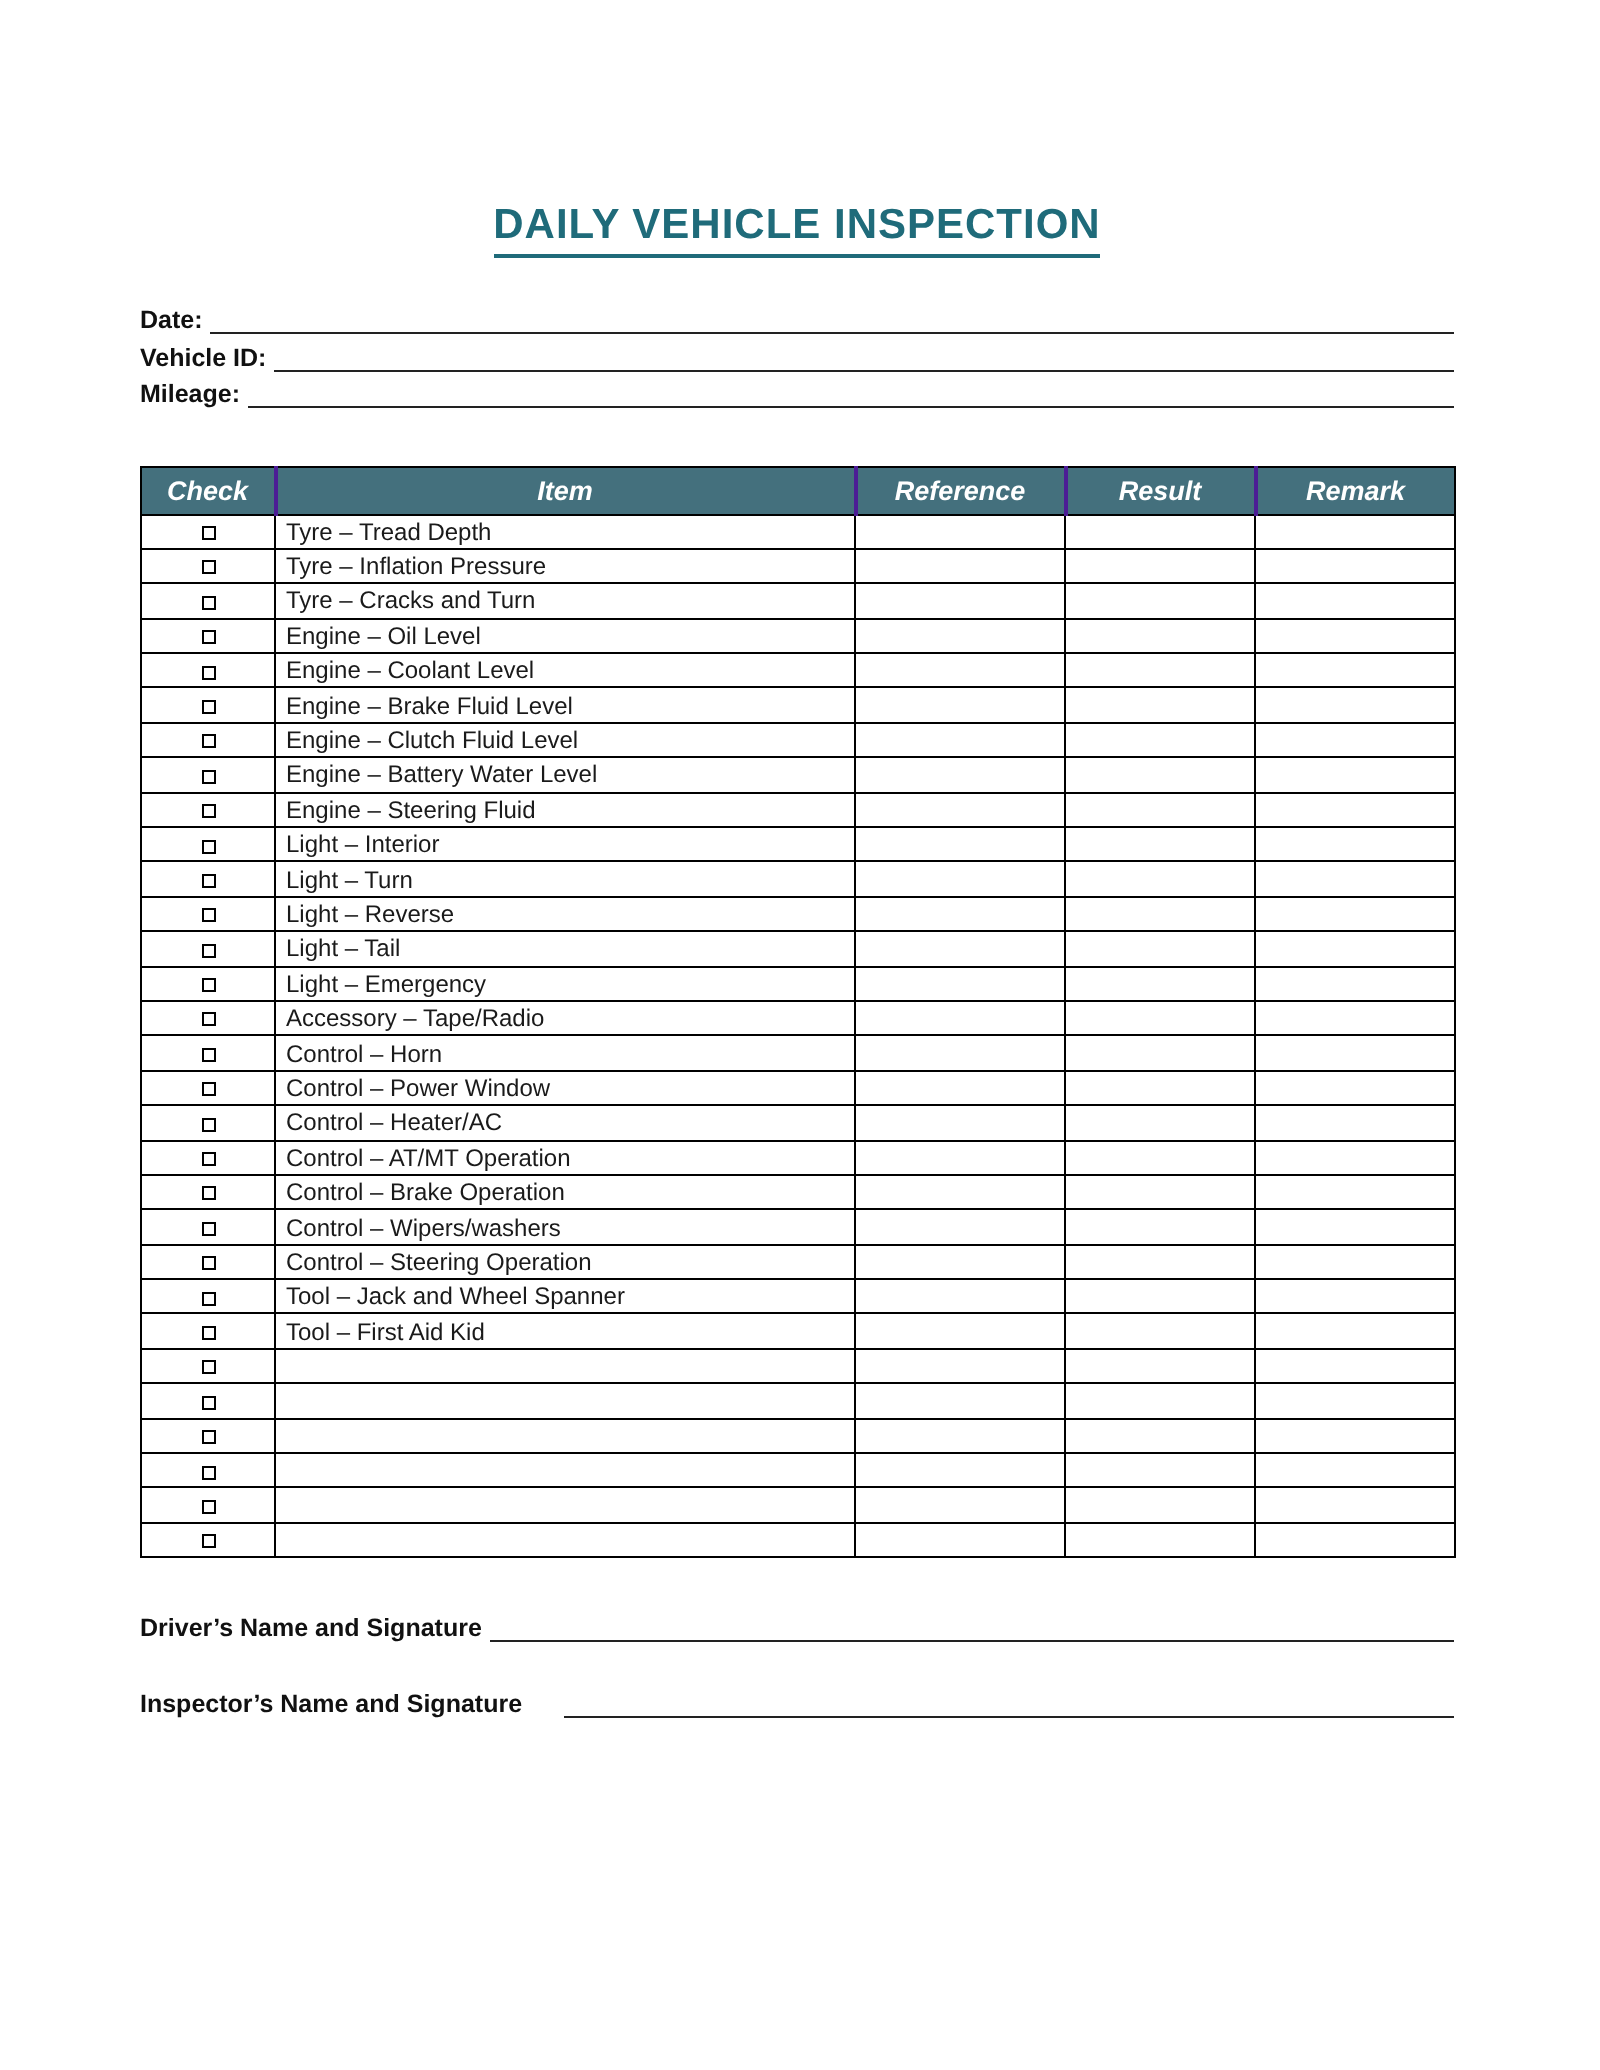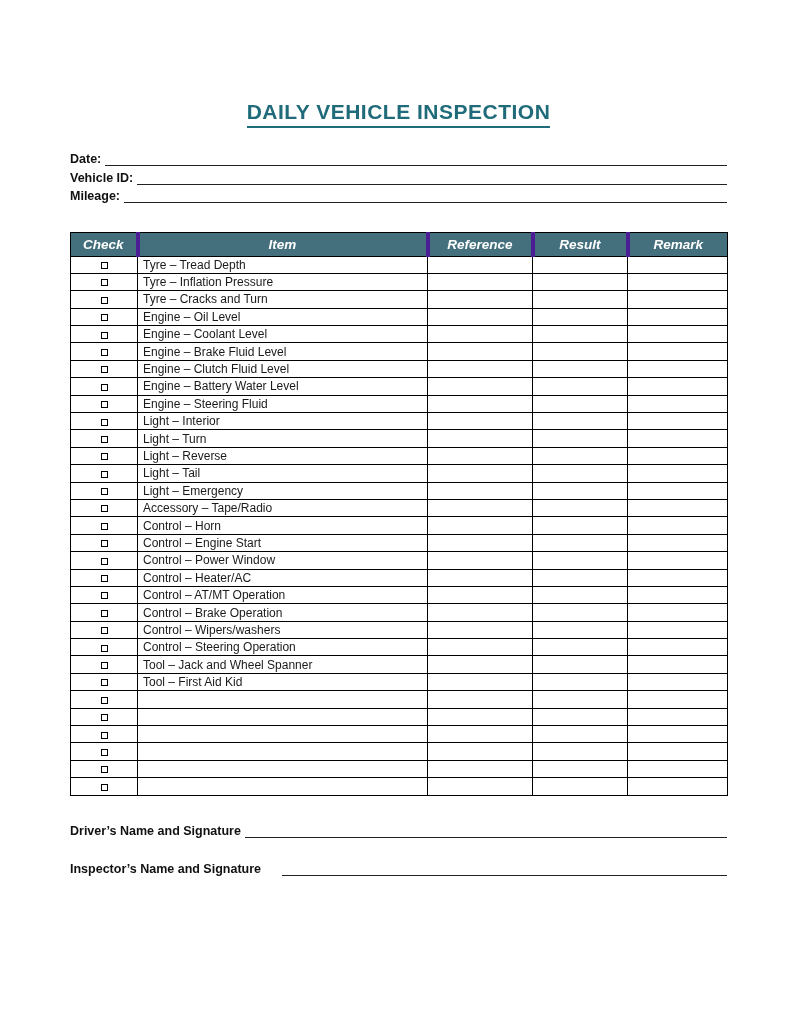--- a/index.html
+++ b/index.html
@@ -36,21 +36,21 @@
     flex:1;border-bottom:1.2px solid #222;margin-left:4px;height:14px;
   }
   table.inspection{
     width:100%;margin-top:24px;border-collapse:collapse;table-layout:fixed;
   }
   table.inspection th{
     background:var(--header-bg);color:var(--header-text);
     font-size:13.5px;font-weight:bold;text-align:center;
     padding:4px 2px;border:1px solid var(--border);font-style:italic;
   }
-  table.inspection th + th{border-left:4px solid #4c1d95;}
+  table.inspection th + th{border-left:2px solid #4c1d95;}
   table.inspection td{
     border:1px solid var(--border);
     font-size:12px;height:17.4px;padding:0 5px;
     overflow:hidden;white-space:nowrap;color:var(--text);
     vertical-align:middle;
   }
   td.check-cell{text-align:center;padding:0;}
   .checkbox{
     display:inline-block;width:7px;height:7px;
     border:1.6px solid #000;vertical-align:middle;background:#fff;
@@ -258,29 +258,20 @@
     <tr>
       <td class="check-cell">
         <span class="checkbox"></span>
       </td>
       <td class="item-cell">Control – Horn</td>
       <td></td>
       <td></td>
       <td></td>
     </tr>
 
-    <tr>
-      <td class="check-cell">
-        <span class="checkbox"></span>
-      </td>
-      <td class="item-cell">Control – Engine Start</td>
-      <td></td>
-      <td></td>
-      <td></td>
-    </tr>
 
 
     <tr>
       <td class="check-cell">
         <span class="checkbox"></span>
       </td>
       <td class="item-cell">Control – Power Window</td>
       <td></td>
       <td></td>
       <td></td>

